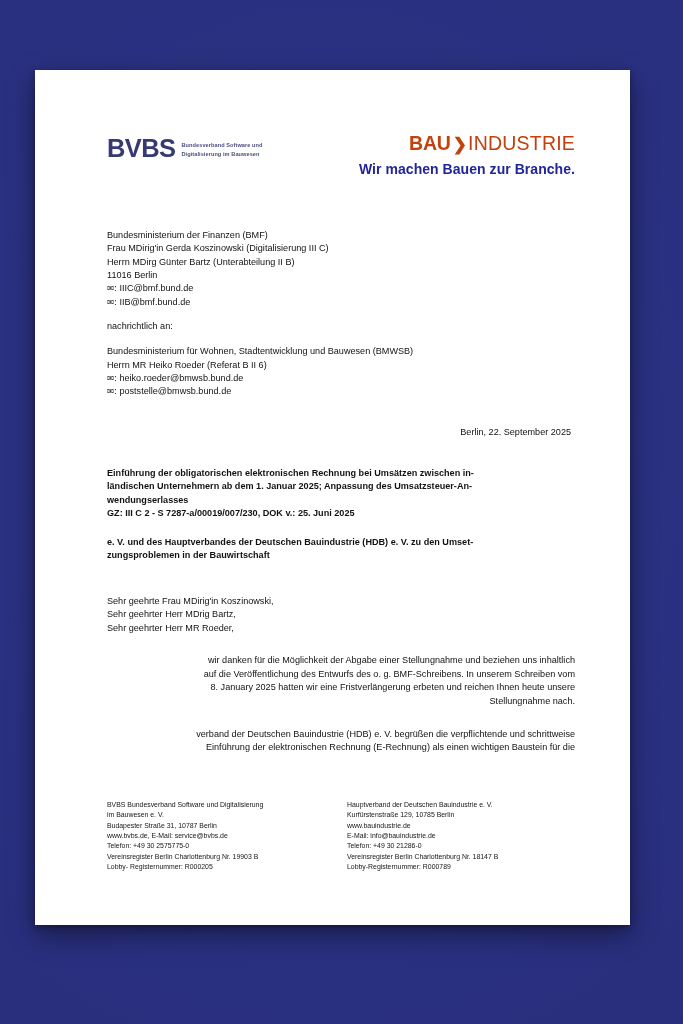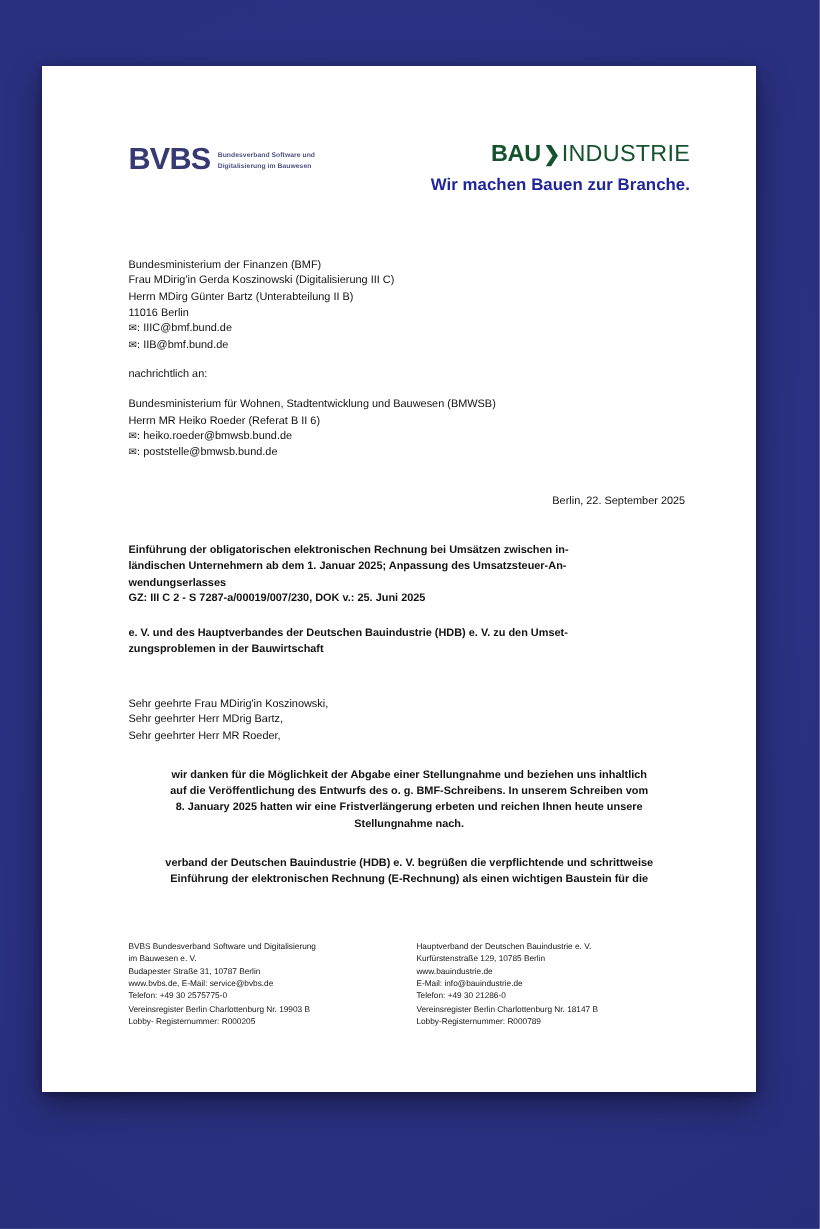--- a/index.html
+++ b/index.html
@@ -18,21 +18,21 @@
     width: 683px;
     height: 1024px;
     background: radial-gradient(ellipse 120% 95% at 48% 42%, #2d3487 0%, #2a3080 55%, #262c76 100%);
     overflow: hidden;
   }
 
   
   .page {
     position: absolute;
     left: 35px;
-    top: 55px;
+    top: 70px;
     width: 595px;
     height: 855px;
     background: #ffffff;
     box-shadow: 0 10px 26px rgba(0,0,0,0.42), 0 2px 6px rgba(0,0,0,0.30);
   }
   .page-inner {
     position: absolute;
     left: 0; top: 0;
     width: 100%; height: 100%;
     padding: 60px 55px 0 72px;
@@ -67,21 +67,21 @@
     letter-spacing: 0.07px;
     padding-top: 2px;
     white-space: pre-line;
   }
   .logo-bau {
     text-align: right;
     margin-top: 3px;
   }
   .bau-row {
     font-size: 19.5px;
-    color: #14532d;
+    color: #c2410c;
     line-height: 1.05;
     letter-spacing: 0.1px;
     white-space: nowrap;
   }
   .bau-bold { font-weight: bold; letter-spacing: -0.2px; }
   .bau-chev {
     font-weight: bold;
     font-size: 17px;
     padding: 0 1px 0 2px;
     position: relative;
@@ -124,21 +124,21 @@
     font-weight: bold;
     margin-top: 27px;
     line-height: 1.49;
   }
   .statement {
     font-weight: bold;
     margin-top: 15px;
     line-height: 1.49;
   }
   .salutation { margin-top: 32px; }
-  .para { margin-top: 19px; text-align: center; line-height: 1.50; font-weight: bold; }
+  .para { margin-top: 19px; text-align: right; line-height: 1.50; }
 
   
   .footer {
     position: absolute;
     left: 72px;
     right: 55px;
     top: 730px;
     display: flex;
     gap: 0;
     font-size: 6.9px;

